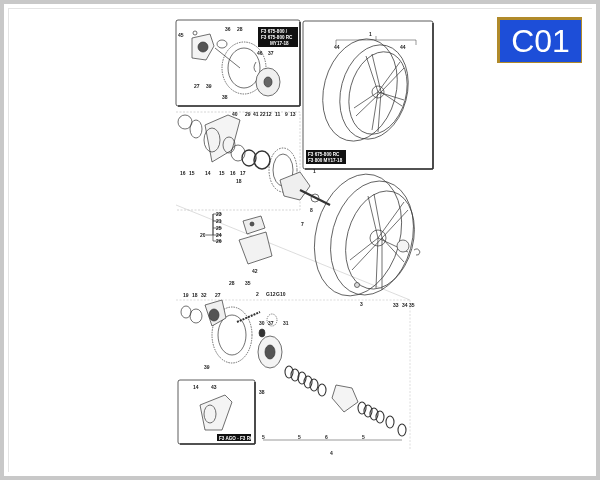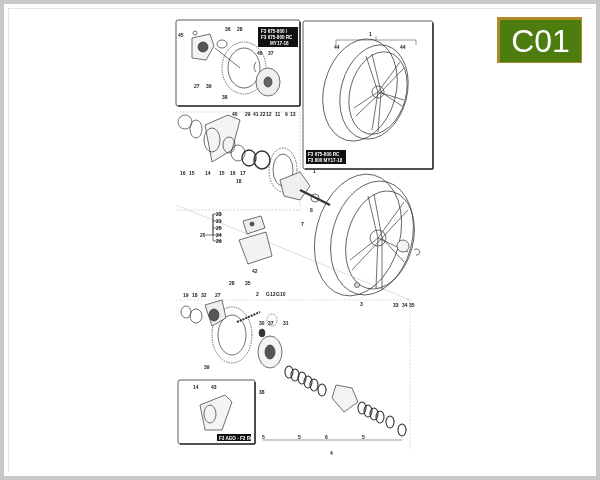--- a/index.html
+++ b/index.html
@@ -1,19 +1,19 @@
 <!DOCTYPE html>
 <html><head>
 <meta charset="utf-8">
 <style>
   html, body { margin:0; padding:0; }
   body { width:600px; height:480px; background:#ffffff; position:relative; overflow:hidden; font-family:"Liberation Sans", sans-serif; }
   .frame { position:absolute; left:0; top:0; width:600px; height:480px; box-sizing:border-box; border:4px solid #c8c8c8; background:#ffffff; }
   .frame-inner { position:absolute; left:4px; top:4px; right:4px; bottom:4px; border-left:1px solid #e4e4e4; border-top:1px solid #e4e4e4; }
-  .badge { position:absolute; left:497px; top:17px; width:85px; height:46px; background:#4d7c0f; border-top:3px solid #b08a2a; border-left:3px solid #b08a2a; border-right:1px solid #b08a2a; border-bottom:1px solid #b08a2a; box-sizing:border-box; color:#ffffff; font-size:32px; display:flex; align-items:center; justify-content:center; letter-spacing:0px; }
+  .badge { position:absolute; left:497px; top:17px; width:85px; height:46px; background:#1d4ed8; border-top:3px solid #b08a2a; border-left:3px solid #b08a2a; border-right:1px solid #b08a2a; border-bottom:1px solid #b08a2a; box-sizing:border-box; color:#ffffff; font-size:32px; display:flex; align-items:center; justify-content:center; letter-spacing:0px; }
   .diagram { position:absolute; left:0; top:0; width:600px; height:480px; }
   .lbl { font-family:"Liberation Sans", sans-serif; font-size:5px; fill:#222; font-weight:bold; }
   .tag { font-family:"Liberation Sans", sans-serif; font-size:4.6px; fill:#ffffff; font-weight:bold; }
 </style>
 </head>
 <body>
 
 <div class="frame">
   <div class="frame-inner"></div>
 </div>

